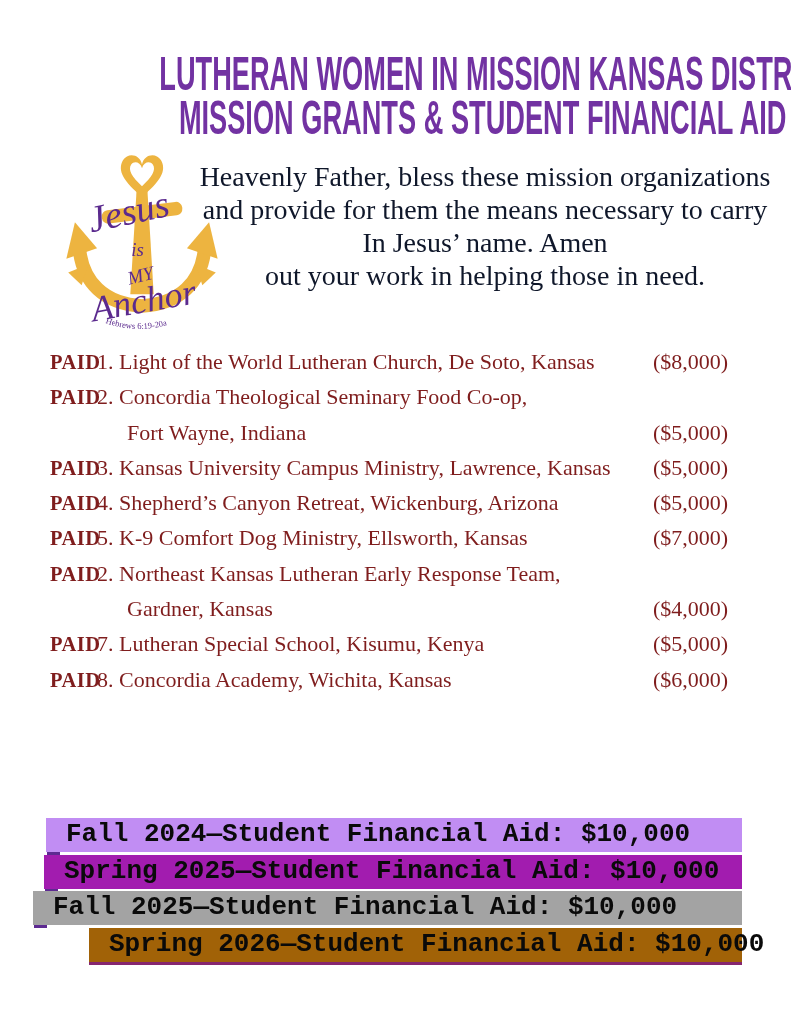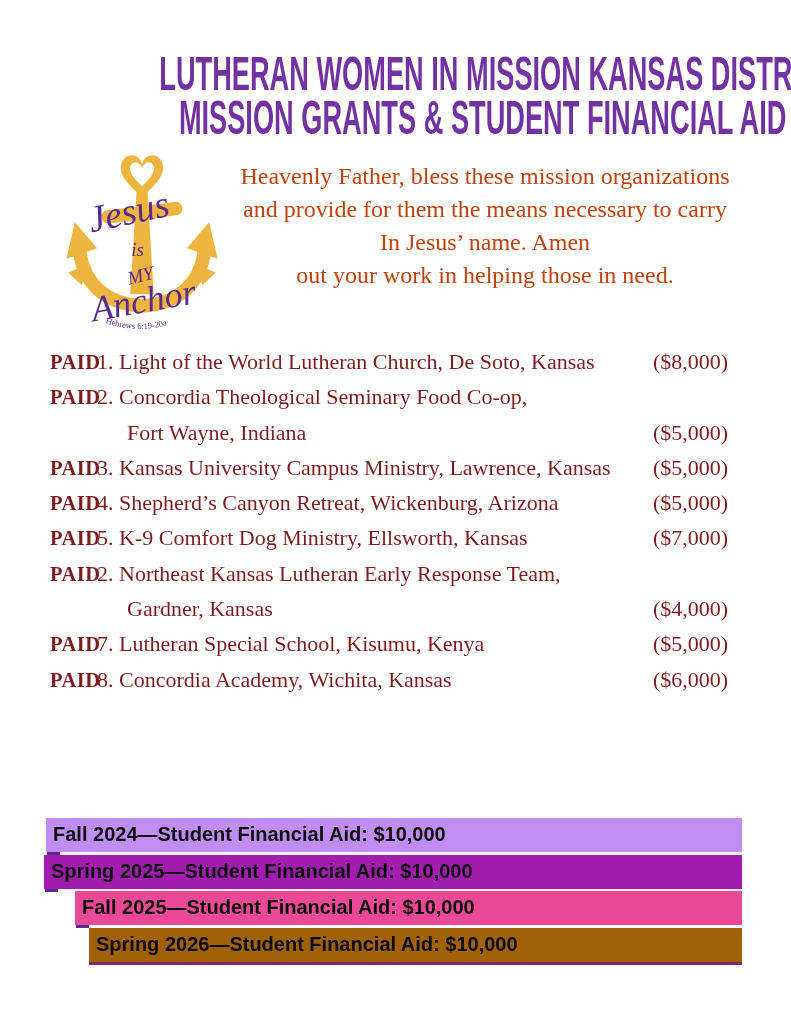--- a/index.html
+++ b/index.html
@@ -38,23 +38,23 @@
     left: 52px; top: 146px;
     width: 180px; height: 192px;
   }
 
   
   .prayer {
     position: absolute;
     left: 195px; top: 160px;
     width: 580px;
     text-align: center;
-    color: #c2410c;
+    color: #0f172a;
     font-family: cursive;
-    font-size: 24px;
+    font-size: 28px;
     line-height: 33px;
   }
   .prayer div { white-space: nowrap; }
 
   
   .grant-list {
     position: absolute;
     left: 50px; top: 344px;
     width: 688px;
     font-size: 22px;
@@ -97,24 +97,24 @@
     content: "";
     position: absolute;
     left: 1px; bottom: -3px;
     width: 13px; height: 3px;
     background: #5d2a91;
   }
   .aid-bar.last { border-bottom: 3px solid #86266f; height: 37px; }
   .aid-bar.last::after { display: none; }
   .bar-label {
     display: block;
-    padding-left: 7px;
-    font-family: Liberation Sans, sans-serif;
+    padding-left: 20px;
+    font-family: Liberation Mono, monospace;
     font-weight: bold;
-    font-size: 20px;
+    font-size: 26px;
     line-height: 33px;
     color: #0a0a0a;
     white-space: nowrap;
   }
 </style>
 </head>
 <body>
 
 <div class="page">
 
@@ -229,21 +229,21 @@
 
   <div class="aid-bars" id="aid-bars">
   <div class="aid-bar" style="background: rgb(193, 141, 243); margin-left: 46px;">
     <span class="bar-label">Fall 2024—Student Financial Aid: $10,000</span>
   </div>
 
   <div class="aid-bar" style="background: #a21caf; margin-left: 44px;">
     <span class="bar-label">Spring 2025—Student Financial Aid: $10,000</span>
   </div>
 
-  <div class="aid-bar" style="background: #ec4899; margin-left: 75px;">
+  <div class="aid-bar" style="background: #a3a3a3; margin-left: 33px;">
     <span class="bar-label">Fall 2025—Student Financial Aid: $10,000</span>
   </div>
 
   <div class="aid-bar last" style="background: #a16207; margin-left: 89px;">
     <span class="bar-label">Spring 2026—Student Financial Aid: $10,000</span>
   </div>
 </div>
 
 </div>
 

